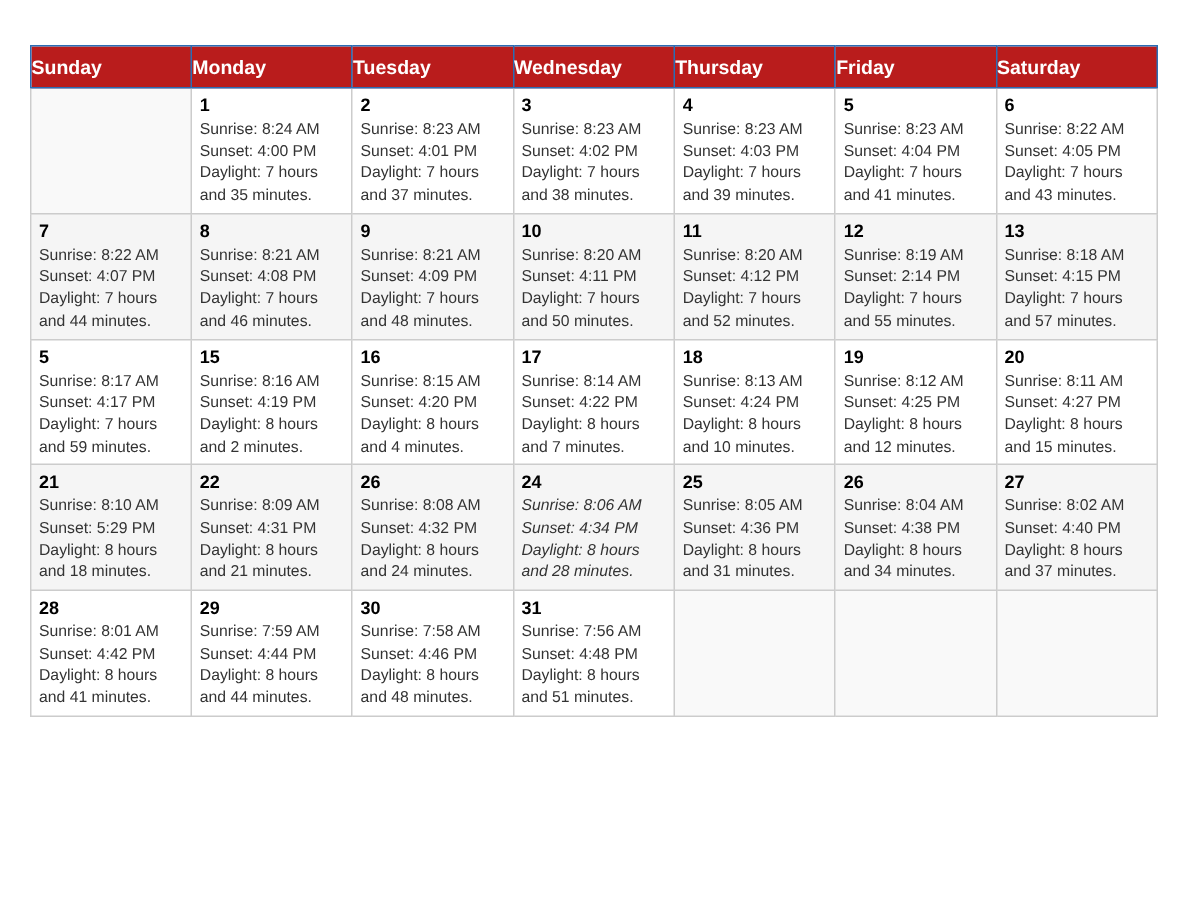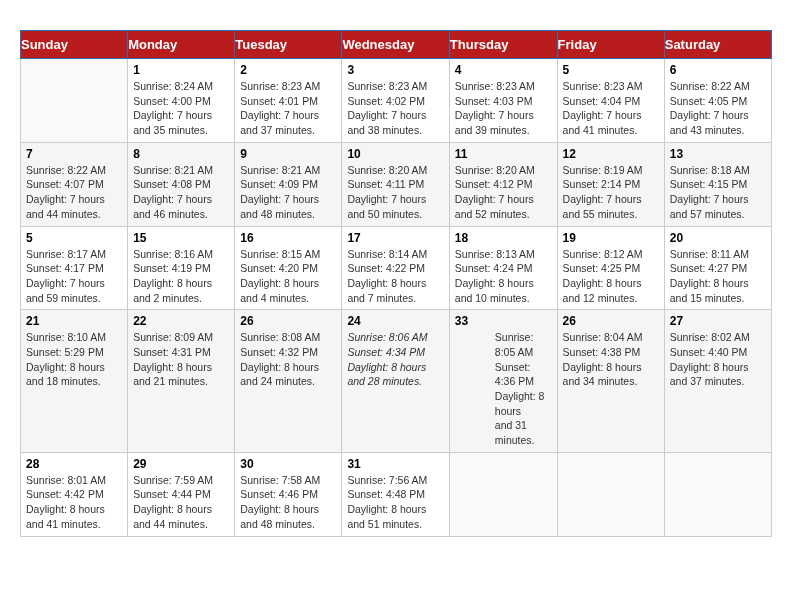--- a/index.html
+++ b/index.html
@@ -275,22 +275,22 @@
 and 24 minutes.</div>
         </td>
         <td>
           <div class="day-number">24</div>
           <div class="day-info" style="white-space: pre-line; font-style: italic;">Sunrise: 8:06 AM
 Sunset: 4:34 PM
 Daylight: 8 hours
 and 28 minutes.</div>
         </td>
         <td>
-          <div class="day-number">33</div>
-          <div class="day-info" style="white-space: pre-line; margin-left: 40px;">Sunrise: 8:05 AM
+          <div class="day-number">25</div>
+          <div class="day-info" style="white-space: pre-line;">Sunrise: 8:05 AM
 Sunset: 4:36 PM
 Daylight: 8 hours
 and 31 minutes.</div>
         </td>
         <td>
           <div class="day-number">26</div>
           <div class="day-info" style="white-space: pre-line;">Sunrise: 8:04 AM
 Sunset: 4:38 PM
 Daylight: 8 hours
 and 34 minutes.</div>

